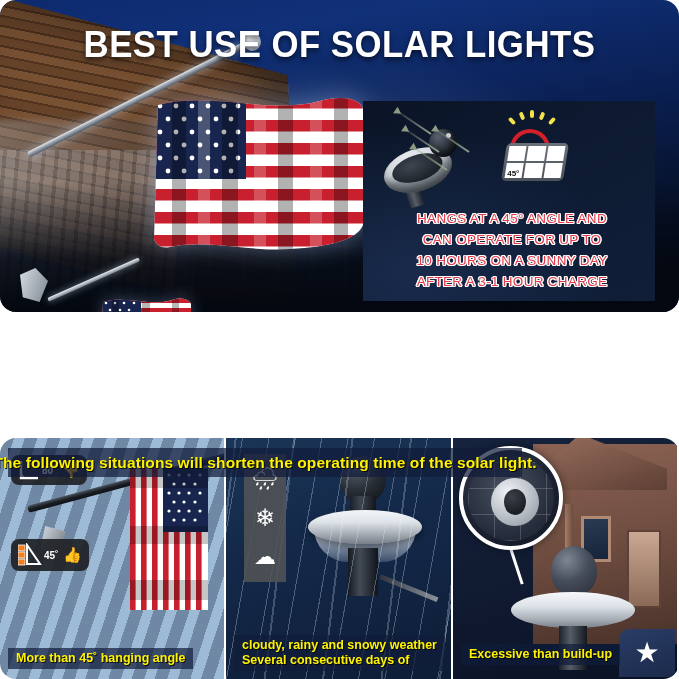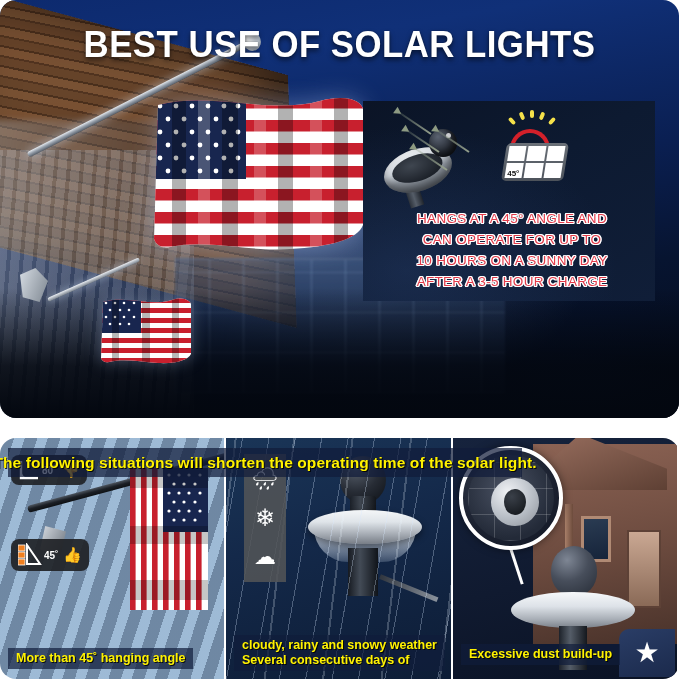--- a/index.html
+++ b/index.html
@@ -17,21 +17,21 @@
     position: relative;
     width: 679px;
     height: 679px;
     background: #ffffff;
   }
 
   
   .top-section {
     position: absolute;
     left: 0; top: 0;
-    width: 679px; height: 418px;
+    width: 679px; height: 312px;
     border-radius: 16px;
     overflow: hidden;
     background:
       radial-gradient(ellipse 300px 200px at 56% 62%, rgba(120,150,190,0.30) 0%, rgba(0,0,0,0) 70%),
       linear-gradient(170deg, #0d2a6e 0%, #103078 18%, #0a1f52 48%, #071430 70%, #040a18 100%);
   }
 
   
   .sky-glow {
     position: absolute;
@@ -742,21 +742,21 @@
             <div class="panel-cell"></div>
           </div>
           <div class="panel-angle">45°</div>
         </div>
       </div>
 
       <div class="red-lines">
         <div class="red-line">HANGS AT A 45° ANGLE AND</div>
         <div class="red-line">CAN OPERATE FOR UP TO</div>
         <div class="red-line">10 HOURS ON A SUNNY DAY</div>
-        <div class="red-line">AFTER A 3-5 HOUR CHARGE</div>
+        <div class="red-line">AFTER A 3-1 HOUR CHARGE</div>
       </div>
     </div>
   </div>
 
   <div class="bottom-section">
 
     <div class="bpanel p1">
       <div class="p1-bg"></div>
       <div class="p1-siding"></div>
       <div class="p1-pole"></div>
@@ -875,21 +875,21 @@
       <div class="zoom-circle">
         <div class="zc-cells"></div>
         <div class="zc-hub"></div>
       </div>
 
       <div class="flag-star-deco">
         <span class="star">★</span>
       </div>
 
       <div class="caption c3">
-        <span>Excessive dust build-up</span>
+        <span>Excessive than build-up</span>
       </div>
     </div>
   </div>
 
   <div class="banner">
     <span class="banner-text">The following situations will shorten the operating time of the solar light.</span>
   </div>
 
 </div>
 

